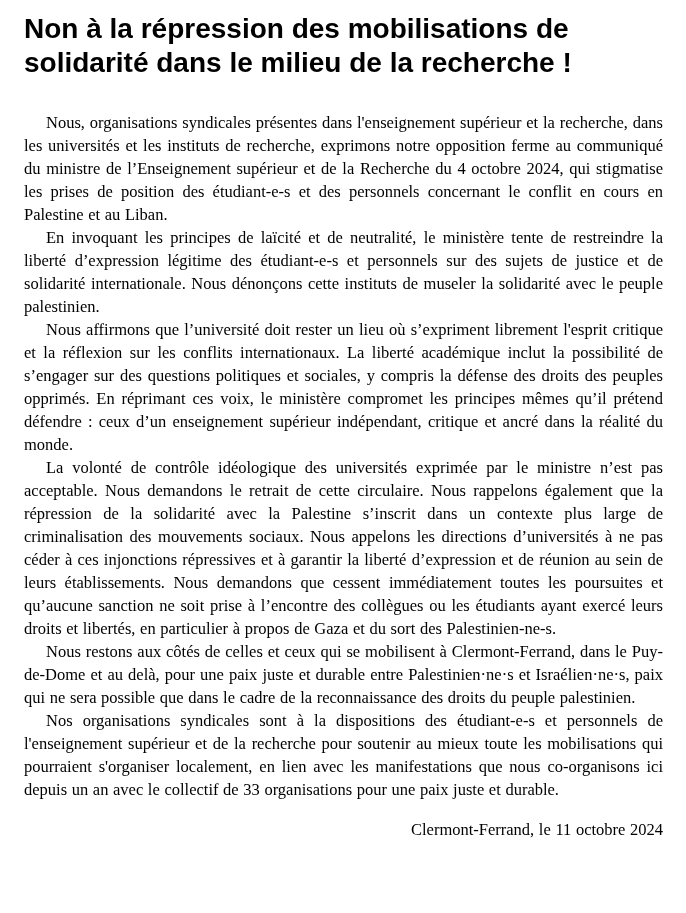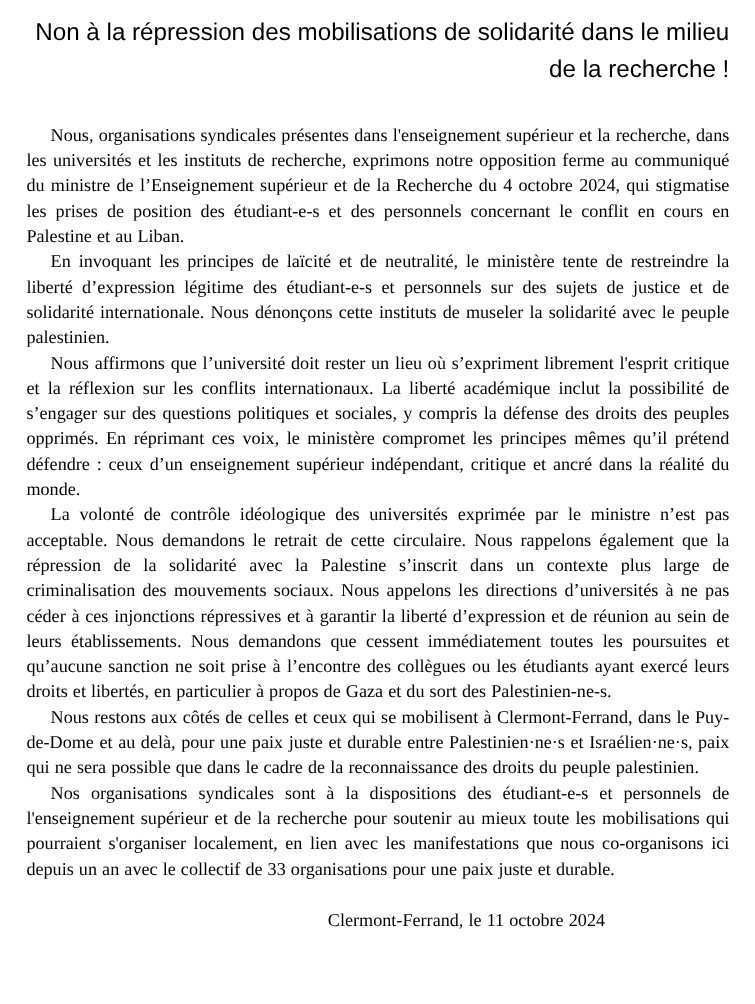--- a/index.html
+++ b/index.html
@@ -16,40 +16,40 @@
     font-family: "Liberation Serif", serif;
   }
   .page {
     width: 686px;
     height: 913px;
     padding: 12px 23px 0 24px;
     overflow: hidden;
   }
   .doc-title {
     font-family: "Liberation Sans", sans-serif;
-    font-weight: normal;
-    font-size: 22px;
+    font-weight: bold;
+    font-size: 28px;
     line-height: 34px;
-    text-align: right;
+    text-align: left;
     margin: 0 0 31px 0;
     letter-spacing: 0;
   }
   .body-text p {
     margin: 0;
     font-size: 16.5px;
     line-height: 23px;
     text-align: justify;
     text-indent: 22px;
     word-spacing: 0.5px;
   }
   p.dateline {
-    margin-top: 24px;
+    margin-top: 17px;
     text-indent: 0;
     padding-left: 274px;
-    text-align: left;
+    text-align: right;
   }
   p.signatories {
     margin-top: 26px;
   }
 </style>
 </head>
 <body>
 
 <main class="page">
 

